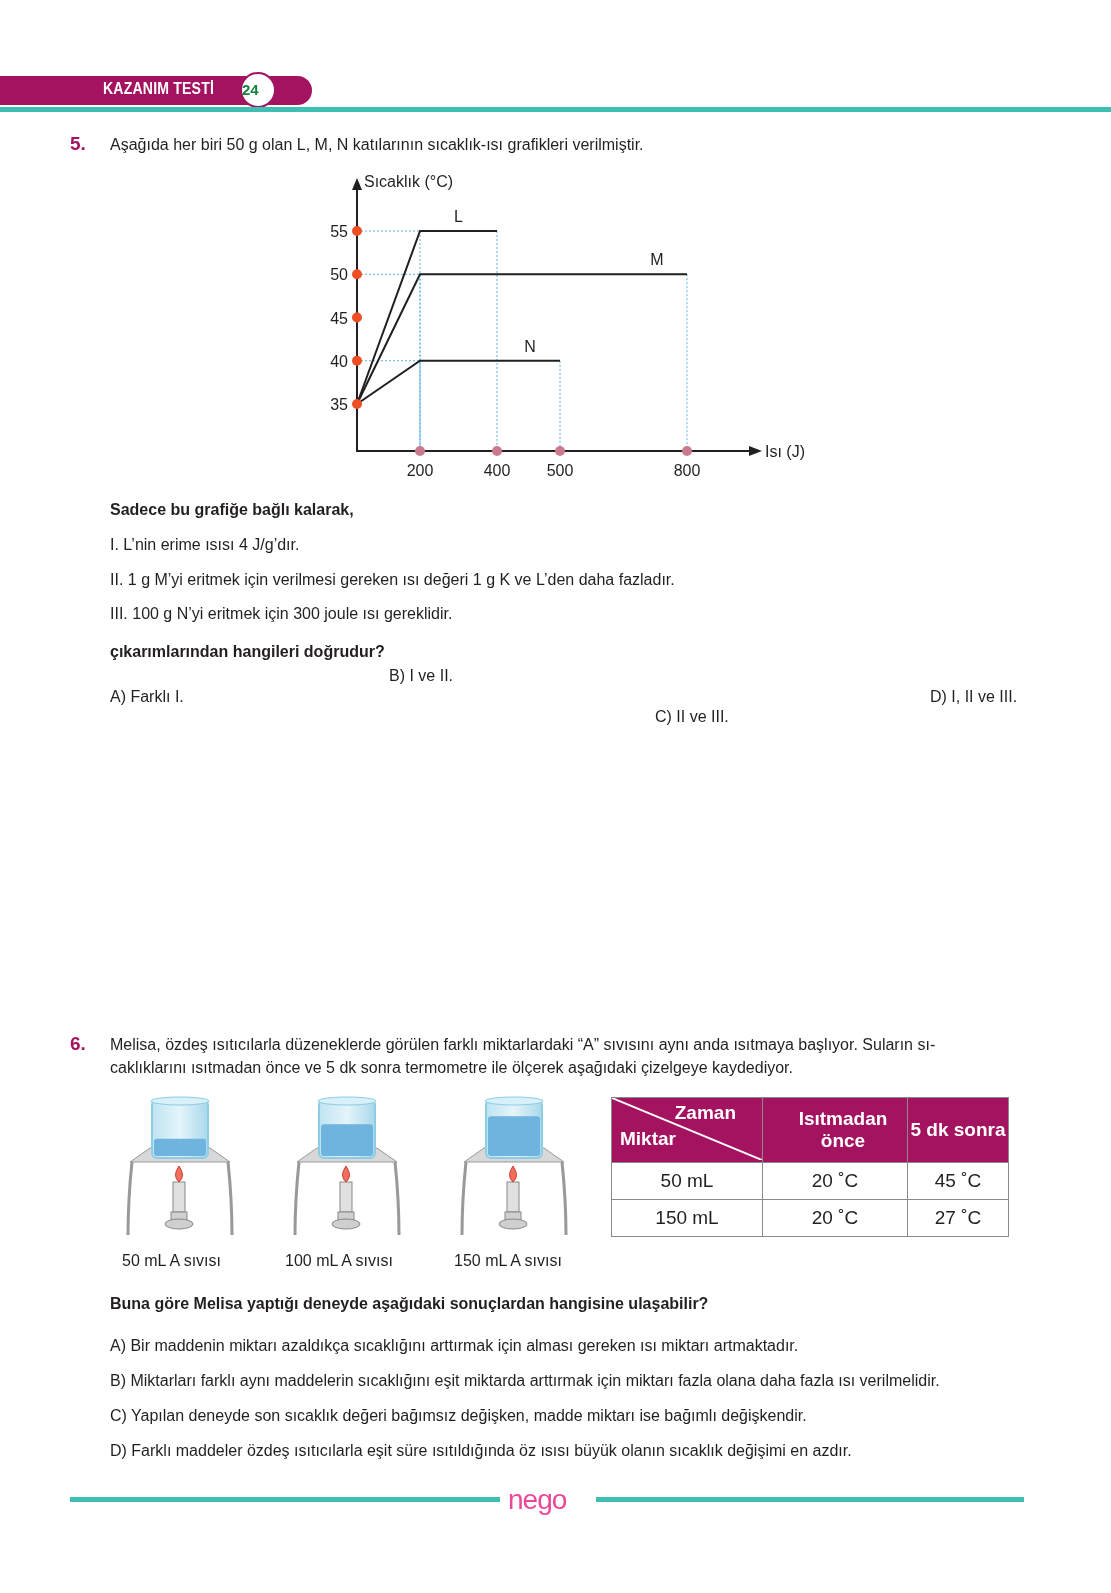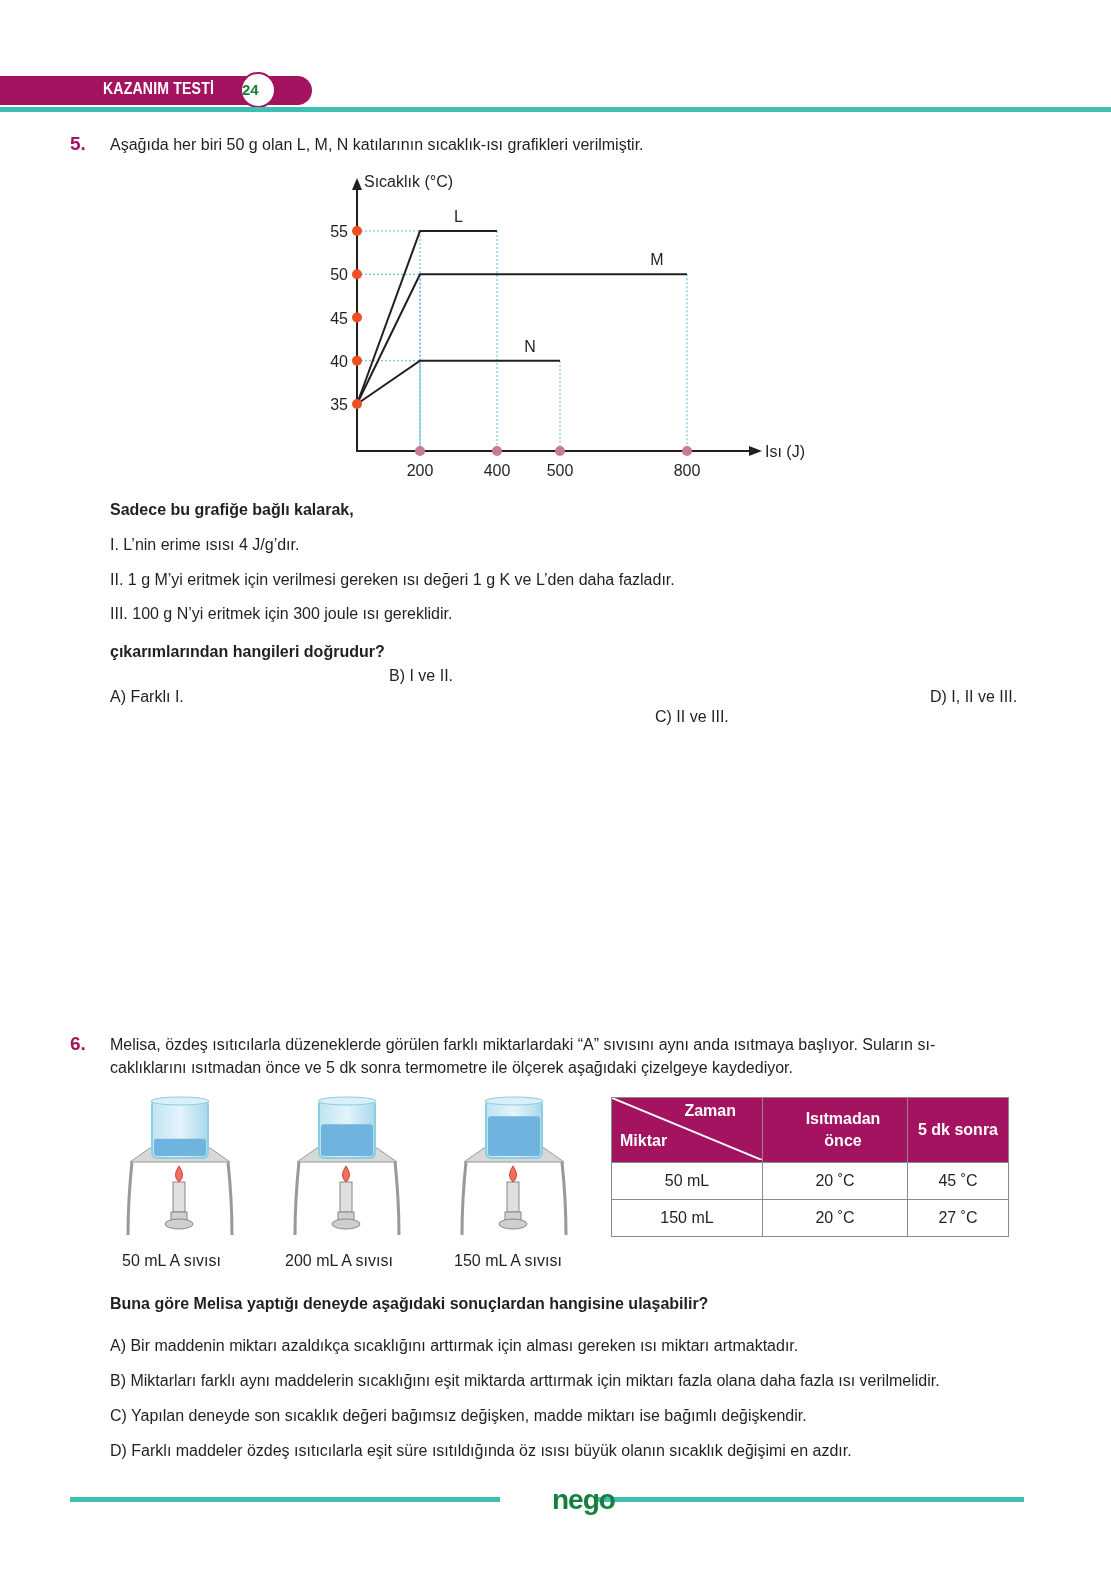--- a/index.html
+++ b/index.html
@@ -6,26 +6,26 @@
   body{width:1111px;height:1593px;position:relative;overflow:hidden;font-family:"Liberation Sans",sans-serif;color:#231f20;}
   .abs{position:absolute;}
   .hdr-bar{left:0;top:76px;width:312px;height:29px;background:#a3135f;border-radius:0 15px 15px 0;}
   .hdr-title{left:103px;top:80px;color:#fff;font-weight:bold;font-size:16px;letter-spacing:0.2px;transform:scaleX(0.88);transform-origin:left;}
   .hdr-badge{left:240px;top:72px;width:36px;height:36px;border-radius:50%;background:#fff;border:2px solid #a3135f;box-sizing:border-box;line-height:32px;font-weight:bold;font-size:15px;color:#15803d;}
   .teal-top{left:0;top:107px;width:1111px;height:5px;background:#3fbfb2;}
   .qnum{font-weight:bold;color:#a3135f;font-size:19px;}
   .txt{font-size:16px;line-height:20px;}
   .bold{font-weight:bold;}
   svg text{font-family:"Liberation Sans",sans-serif;}
-  table.tbl{border-collapse:collapse;position:absolute;left:611px;top:1097px;width:398px;font-size:16px;}
+  table.tbl{border-collapse:collapse;position:absolute;left:611px;top:1097px;width:398px;font-size:19px;}
   table.tbl td,table.tbl th{border:1px solid #8a8a8a;text-align:center;}
   table.tbl th{background:#a3135f;color:#fff;font-weight:bold;height:62px;}
   table.tbl td{height:34px;}
   .teal-bot{top:1497px;height:5px;background:#3fbfb2;}
-  .logo{left:508px;top:1484px;font-weight:bold;font-size:28px;color:#15803d;letter-spacing:-1px;margin-left:44px;}
+  .logo{left:508px;top:1484px;font-weight:normal;font-size:28px;color:#ec4899;letter-spacing:-1px;}
 </style>
 </head>
 <body>
 
 <div class="abs hdr-bar"></div>
 <div class="abs hdr-title">KAZANIM TESTİ</div>
 <div class="abs hdr-badge">24</div>
 <div class="abs teal-top"></div>
 
 <div class="abs qnum" style="left:70px;top:133px;">5.</div>
@@ -137,21 +137,21 @@
         <rect x="61" y="122" width="16" height="8" fill="#d0d0d0" stroke="#888"></rect>
         <ellipse cx="69" cy="134" rx="14" ry="5" fill="#cfcfcf" stroke="#888"></ellipse>
         <path d="M69,76 Q62,86 69,92 Q76,86 69,76 Z" fill="#f07060" stroke="#d04030"></path>
         <rect x="42" y="10" width="56" height="58" rx="5" fill="url(#glass)" stroke="#8ccde4" stroke-width="2"></rect>
         <rect x="44" y="26.240000000000002" width="52" height="39.76" rx="3" fill="#6fb3df"></rect>
         <ellipse cx="70" cy="11" rx="29" ry="4" fill="#d8f0f8" stroke="#8ccde4"></ellipse>
       </g>
     </g>
 </svg>
 <div class="abs txt" style="left:122px;top:1251px;">50 mL A sıvısı</div>
-<div class="abs txt" style="left:285px;top:1251px;">200 mL A sıvısı</div>
+<div class="abs txt" style="left:285px;top:1251px;">100 mL A sıvısı</div>
 <div class="abs txt" style="left:454px;top:1251px;">150 mL A sıvısı</div>
 
 <table class="tbl">
   <tbody>
       <tr>
     <th style="width:150px;position:relative;padding:0;">
       <svg width="150" height="62" style="position:absolute;left:0;top:0;">
         <line x1="0" y1="0" x2="150" y2="62" stroke="#fff" stroke-width="2"></line>
       </svg>
       <span style="position:absolute;right:26px;top:4px;">Zaman</span>

